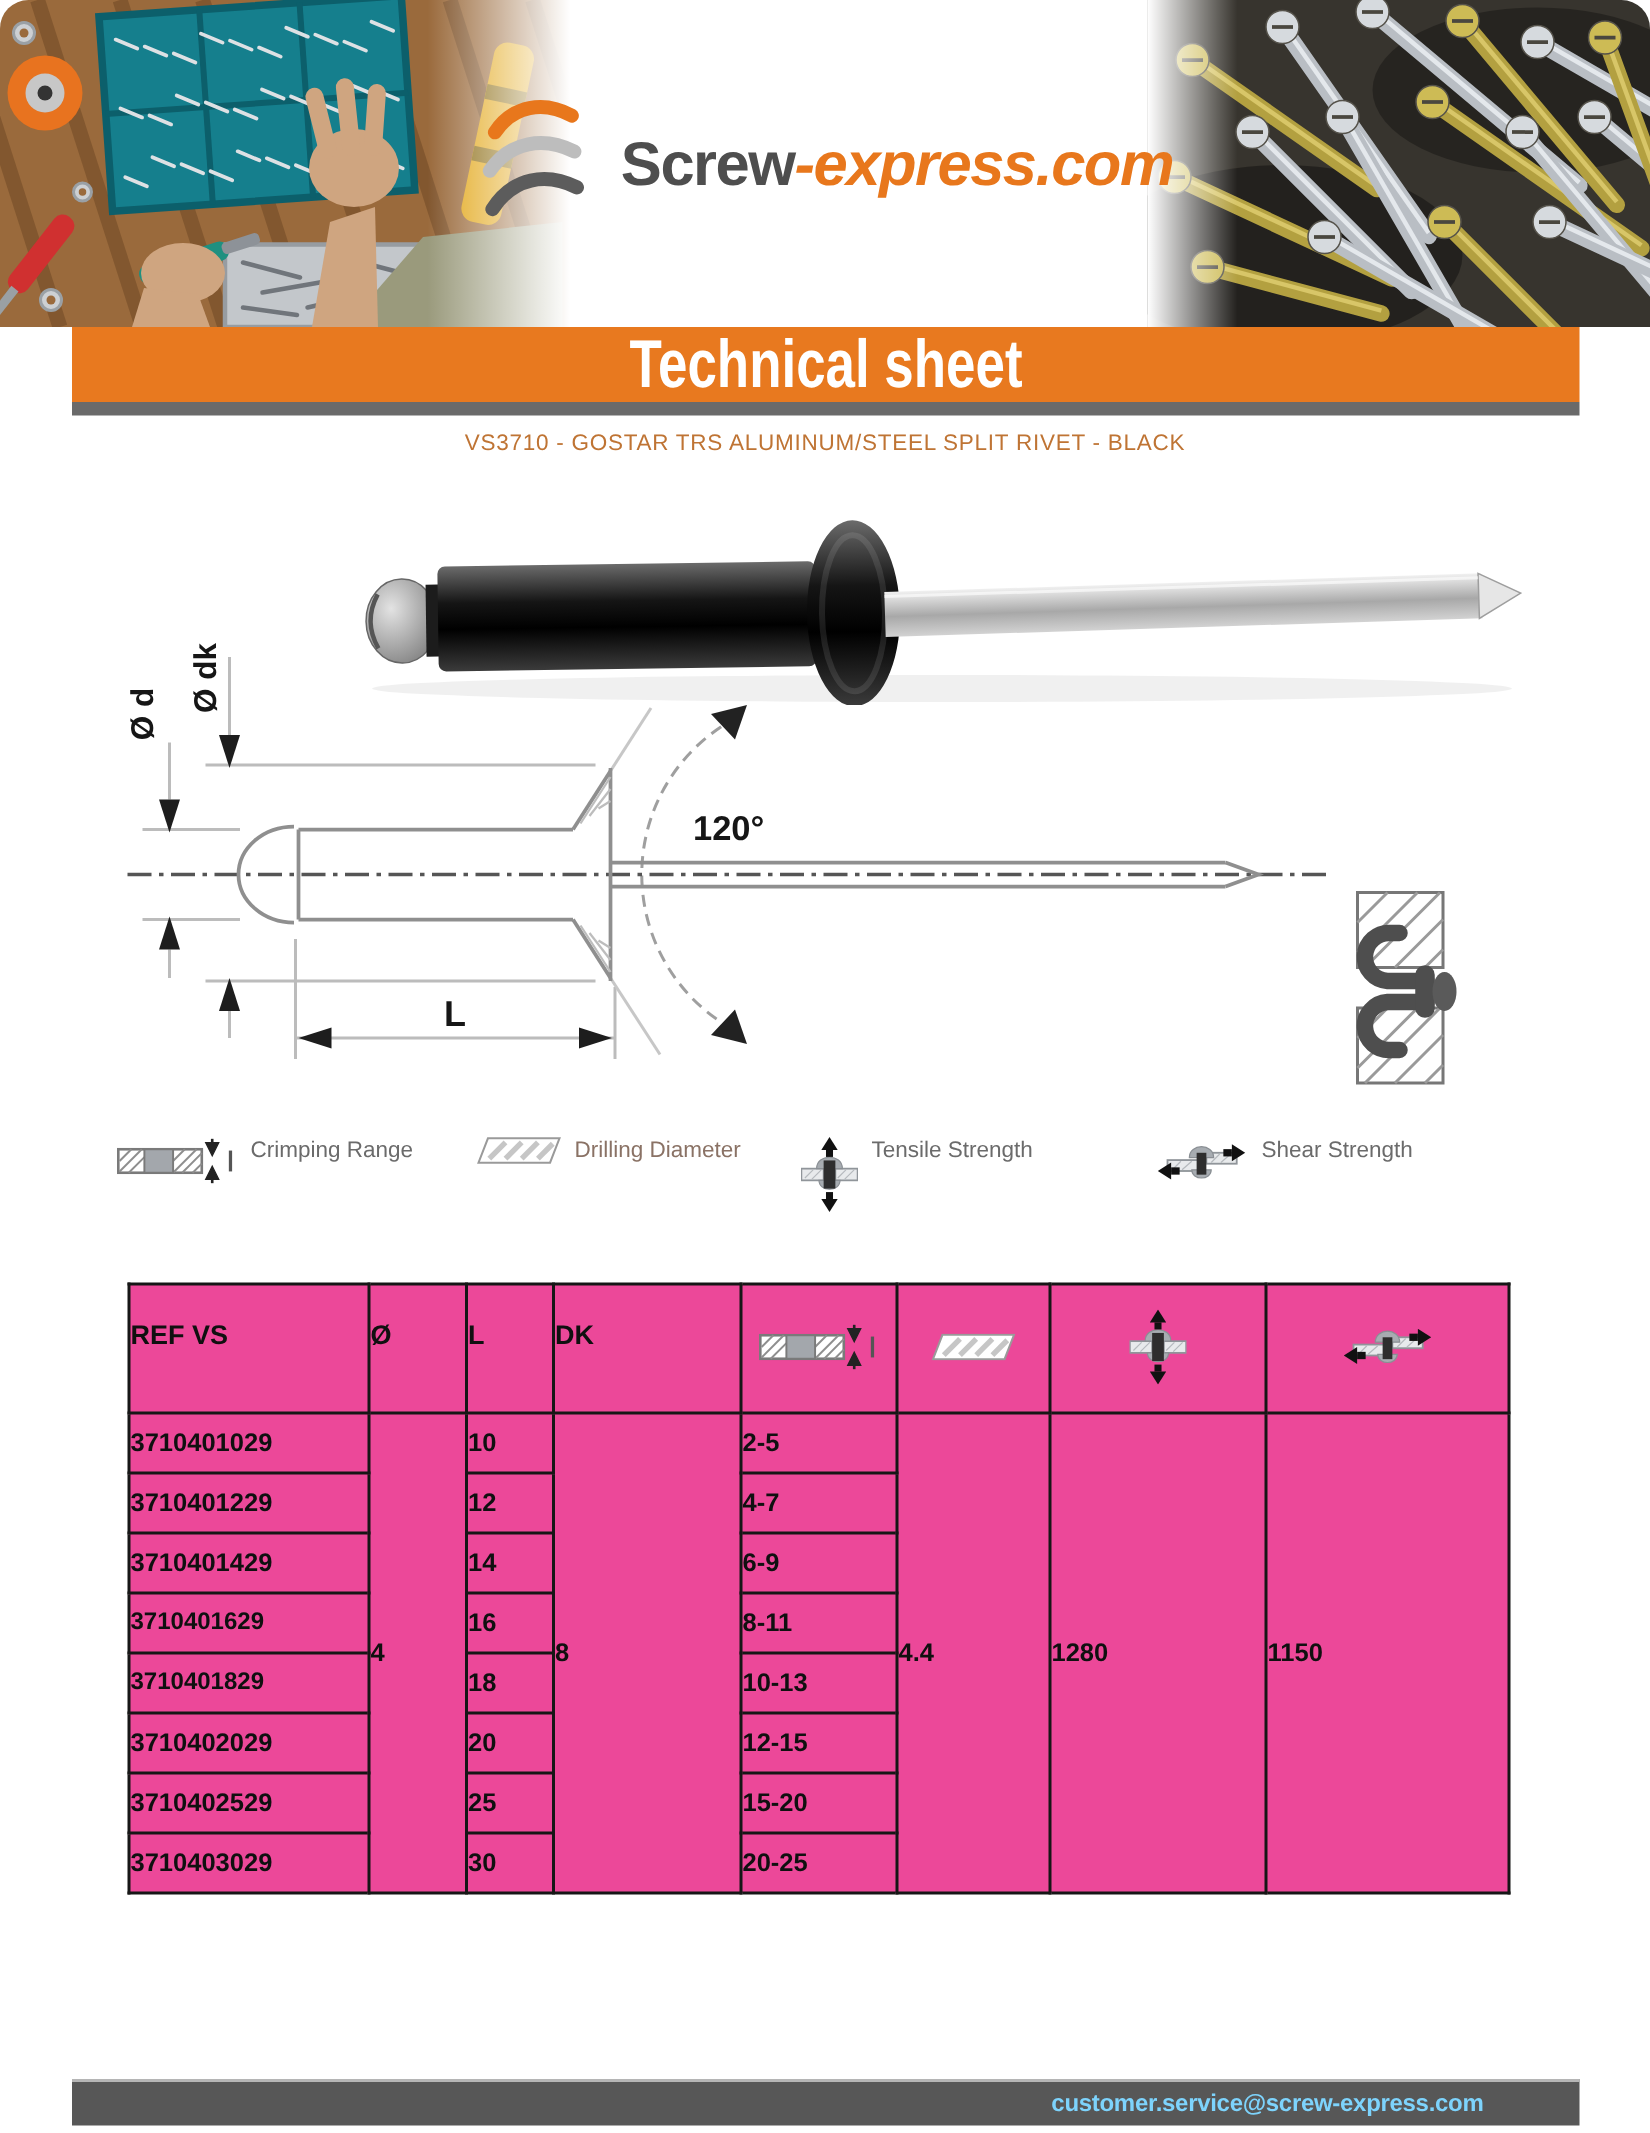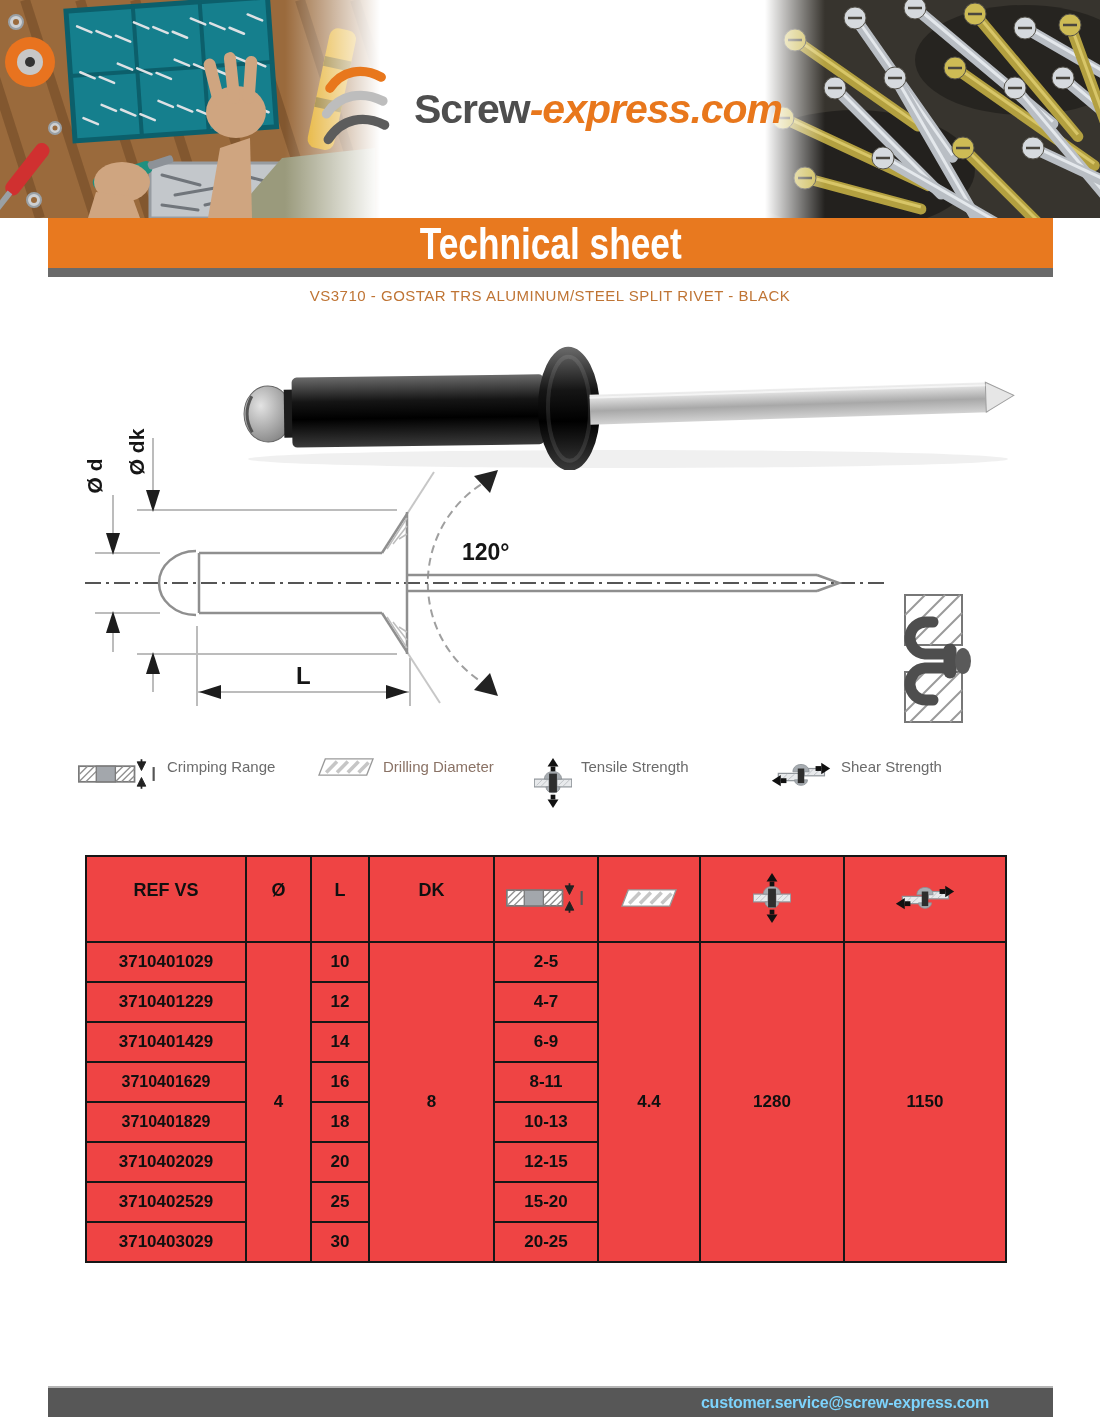--- a/index.html
+++ b/index.html
@@ -1,17 +1,17 @@
 <!DOCTYPE html>
 <html><head>
 <meta charset="utf-8">
 <style>
   html,body{margin:0;padding:0;background:#ffffff;}
   body{font-family:"Liberation Sans", sans-serif;}
-  .page{position:relative;width:1100px;height:1422px;margin:0 auto;background:#fff;overflow:hidden;}
+  .page{position:relative;width:1100px;height:1422px;margin:0 auto;background:#fff;overflow:hidden;border-radius:19px;}
 
   
   .photo{position:absolute;top:0;height:218px;overflow:hidden;}
   .photo svg{display:block;}
   .photo-left{left:0;width:380px;}
   .photo-right{left:765px;width:335px;}
   .fade-r{position:absolute;top:0;right:0;width:95px;height:218px;
           background:linear-gradient(to right, rgba(255,255,255,0), #ffffff);}
   .fade-l{position:absolute;top:0;left:0;width:60px;height:218px;
           background:linear-gradient(to left, rgba(255,255,255,0), #ffffff);}
@@ -37,22 +37,22 @@
 
   
   .legend{position:absolute;left:0;top:758px;width:1100px;height:54px;}
   .legend-item{position:absolute;top:0;height:54px;display:flex;align-items:flex-start;gap:9px;}
   .llabel{font-size:15px;color:#6b6b6b;white-space:nowrap;}
   .llabel.warm{color:#8a7265;}
   .licon svg{display:block;}
 
   
   .spec{position:absolute;left:85px;top:855px;width:920px;border-collapse:collapse;table-layout:fixed;}
-  .spec th,.spec td{border:2.5px solid #161616;text-align:center;vertical-align:middle;padding:0;
-          font-size:17px;font-weight:700;color:#101010;background:#ef4444;}
+  .spec th,.spec td{border:2.5px solid #161616;text-align:left;vertical-align:middle;padding:0;
+          font-size:17px;font-weight:700;color:#101010;background:#ec4899;}
   .spec thead tr{height:72px;}
   .spec thead th{font-size:18px;vertical-align:middle;padding-bottom:18px;}
   .spec thead th .licon{display:flex;justify-content:center;align-items:center;padding-top:16px;}
   .spec tbody tr{height:40px;}
   .spec td.light{font-weight:700;font-size:16px;}
 
   
   .footer-bar{position:absolute;left:48px;top:1386px;width:1005px;height:29px;background:#575757;
           border-top:2px solid #b5b5b5;}
   .footer-email{position:absolute;right:64px;top:0;line-height:29px;color:#7dd3fc;

